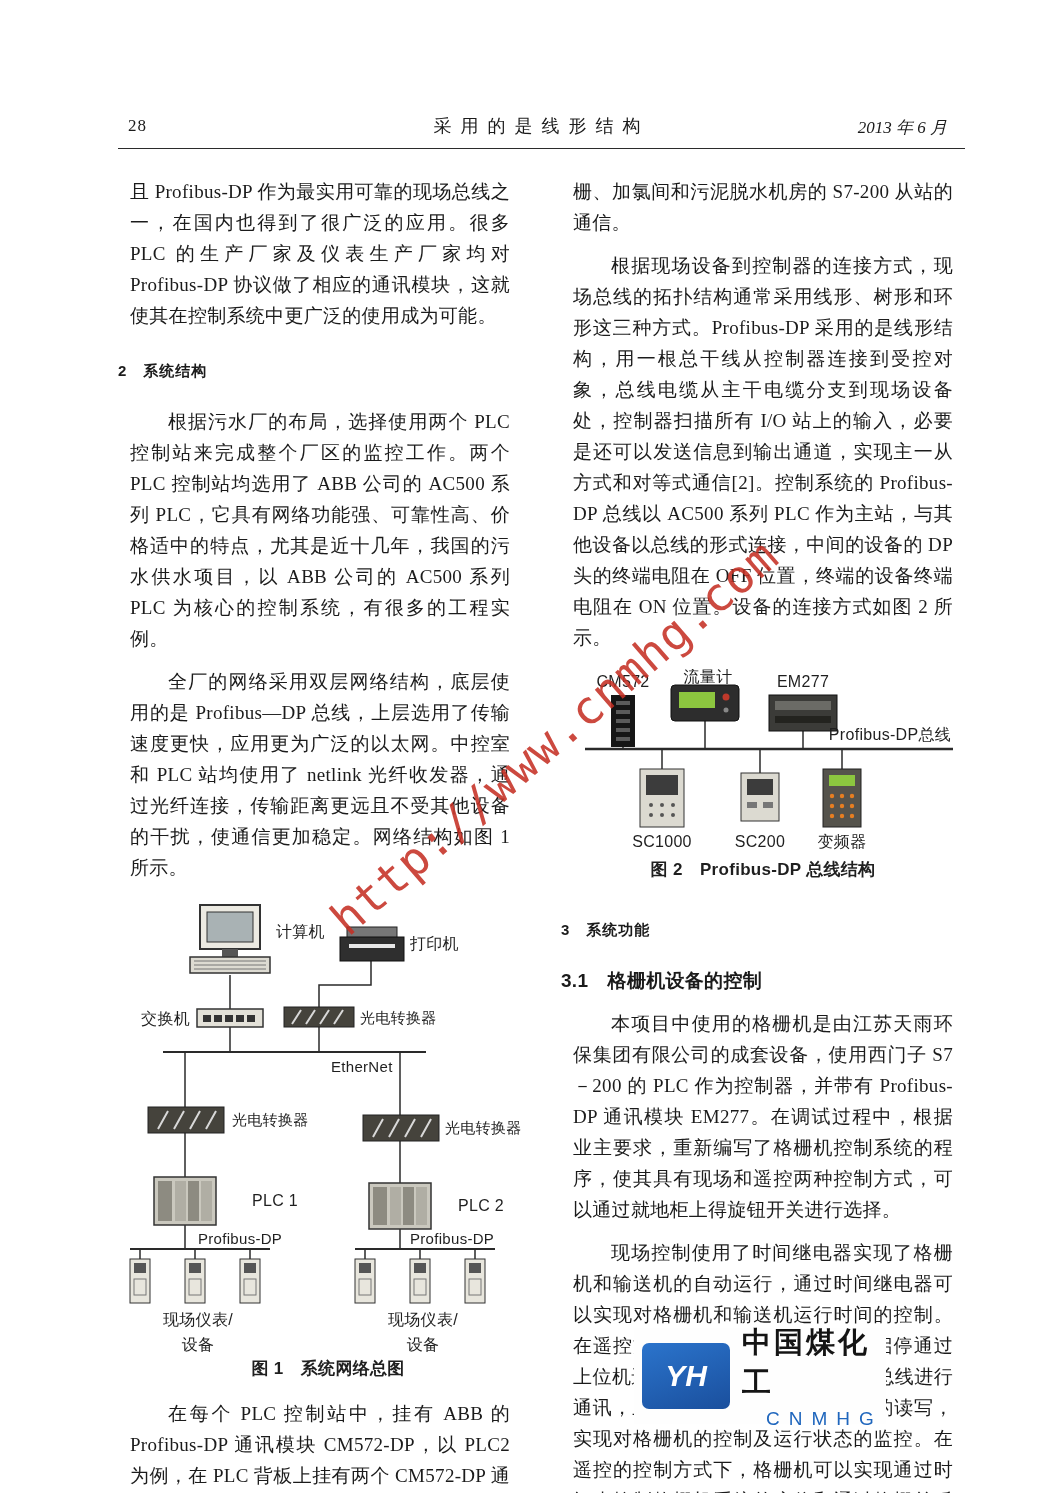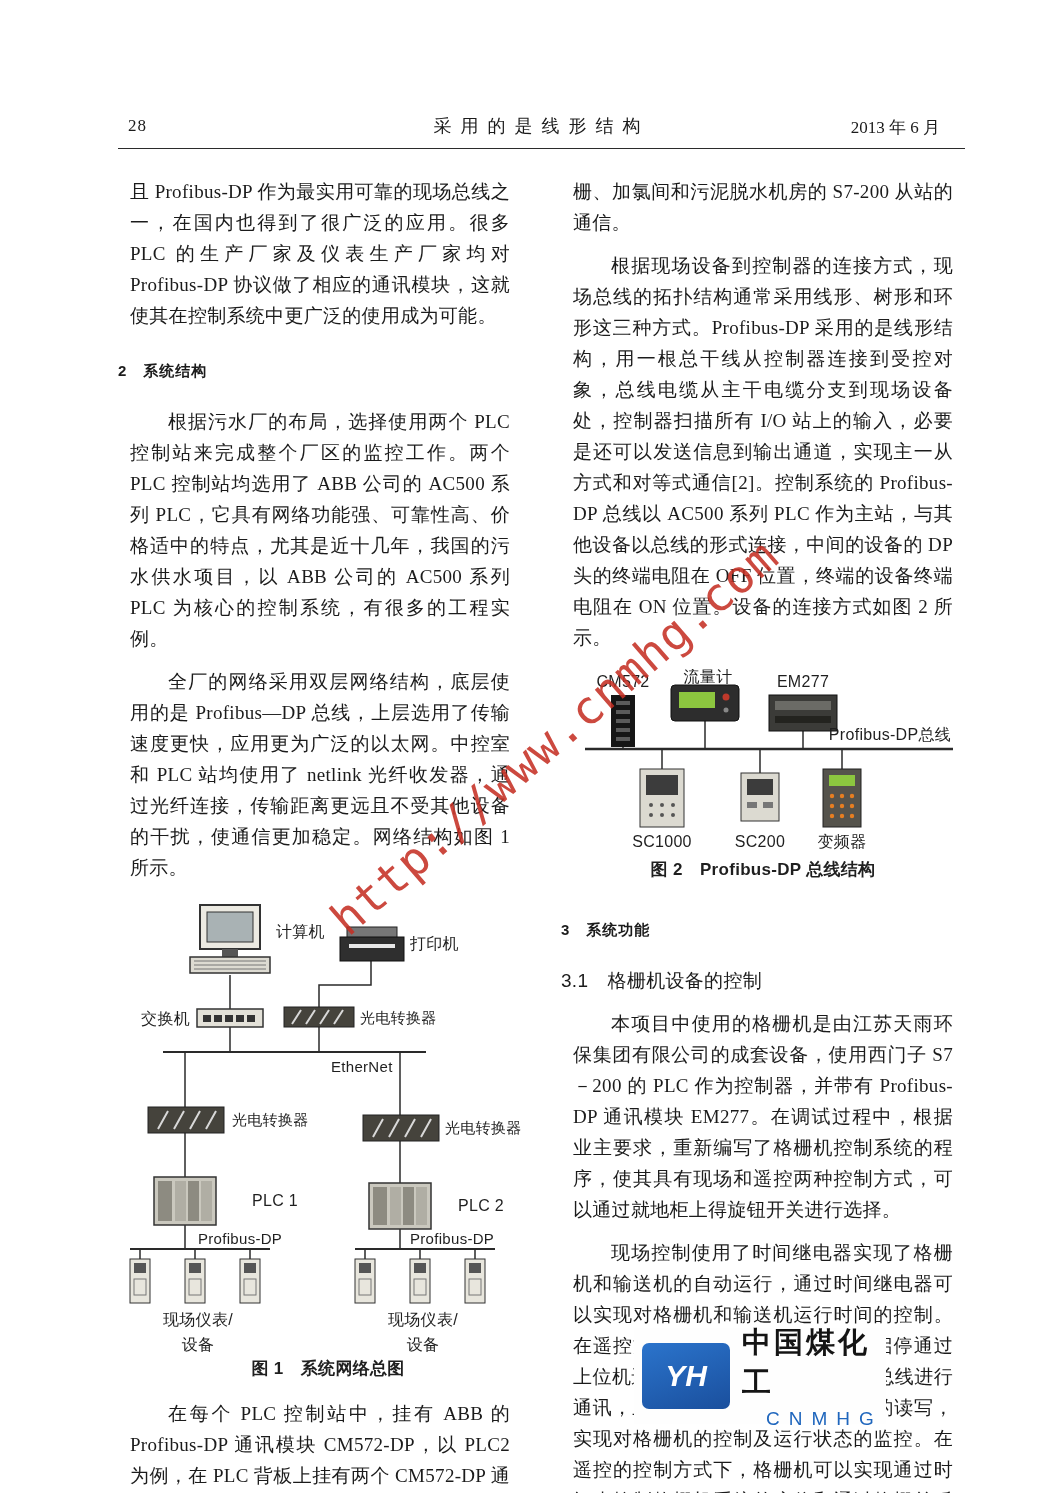--- a/index.html
+++ b/index.html
@@ -6,32 +6,32 @@
   .page {
     position:relative; width:1055px; height:1493px; margin:0 auto;
     background:#ffffff; color:#1b1b1b; overflow:hidden;
     font-family:"Liberation Serif","DejaVu Serif",serif;
     padding-left:36px;
   }
   
   .page-header { position:absolute; left:118px; top:114px; width:847px; height:26px; font-size:17px; }
   .page-number { position:absolute; left:10px; top:2px; letter-spacing:1px; }
   .journal-title { position:absolute; left:50%; top:0; transform:translateX(-50%); font-size:18px; letter-spacing:9px; font-family:"Liberation Sans","DejaVu Sans",sans-serif; }
-  .issue-date { position:absolute; right:25px; top:2px; }
+  .issue-date { position:absolute; right:18px; top:2px;font-style:italic; }
   .header-rule { position:absolute; left:118px; top:148px; width:847px; border-top:1.7px solid #2b2b2b; }
 
   
   .col { position:absolute; top:164px; width:404px; font-size:19px; line-height:31px; text-align:justify; letter-spacing:0.3px; }
   .col-left  { left:118px; }
   .col-right { left:561px; }
   .col p { margin:12px; text-indent:2em; }
   .col p.cont { text-indent:0; }
   h2.sec { font-size:15px; font-weight:bold; margin:24px 0 20px 0; letter-spacing:1px;
            font-family:"Liberation Sans","DejaVu Sans",sans-serif; }
-  h3.subsec { font-size:19px; font-weight:normal; margin:8px 0 12px 0;
+  h3.subsec { font-size:19px; font-weight:bold; margin:8px 0 12px 0;
            font-family:"Liberation Sans","DejaVu Sans",sans-serif; }
 
   figure { margin:14px 0 6px 0; text-indent:0; }
   .fig2-figure { margin:16px 0 8px 0; }
   svg text { font-family:"Liberation Sans","DejaVu Sans",sans-serif; font-size:16px; fill:#1f1f1f; }
   svg text.small-label { font-size:15px; }
   svg text.fig-caption-text { font-size:17px; font-weight:bold; }
 
   
   .watermark {

